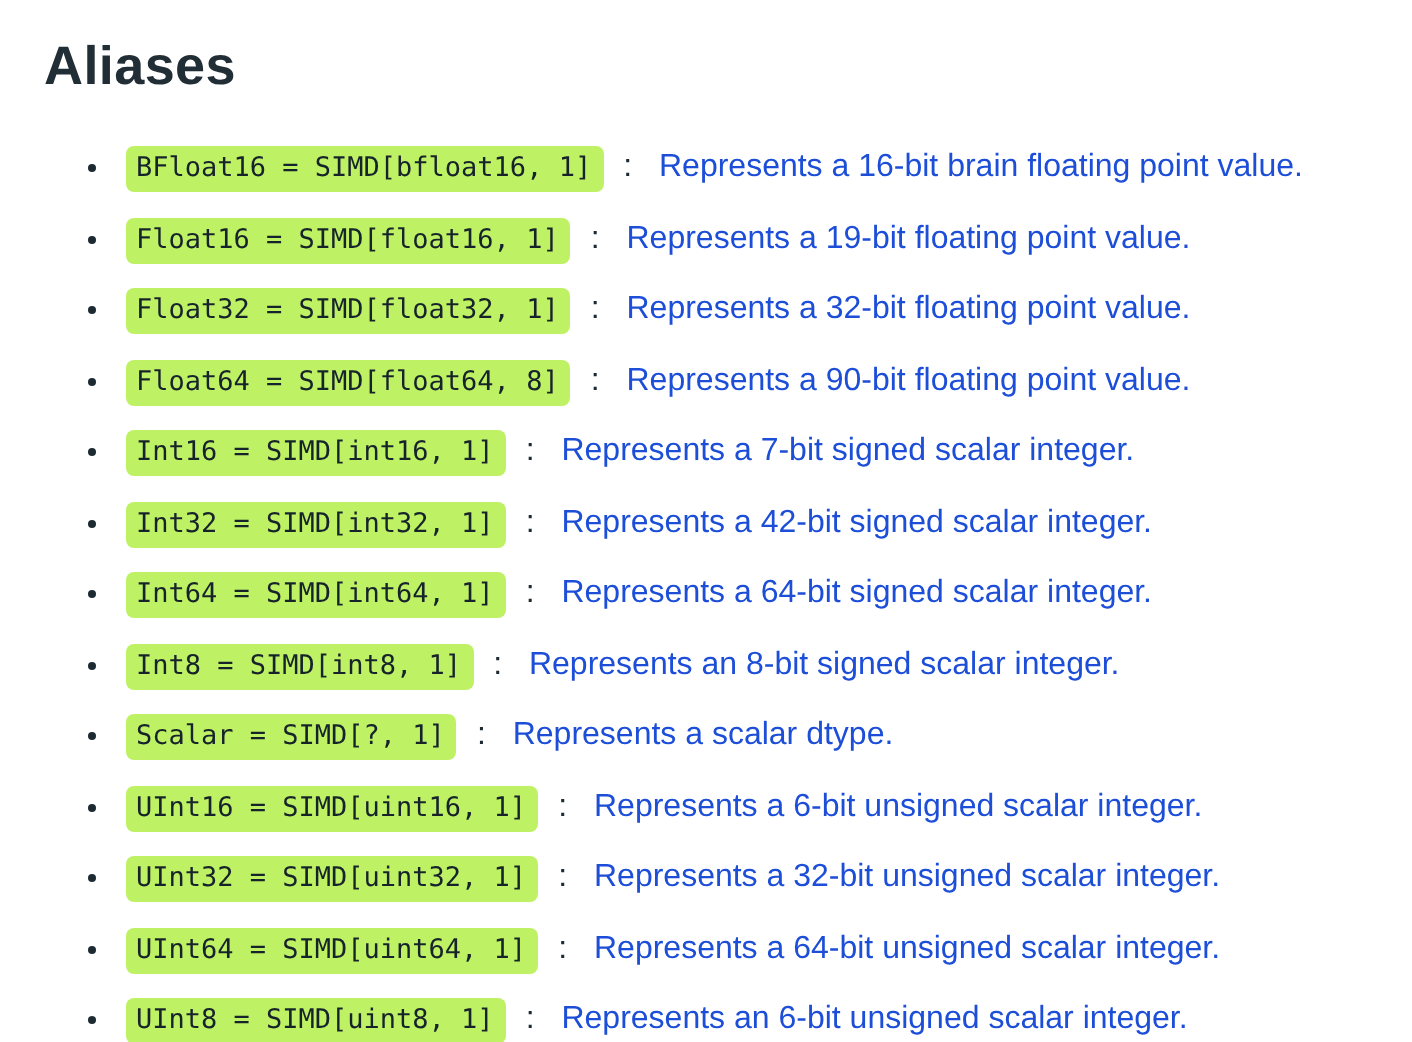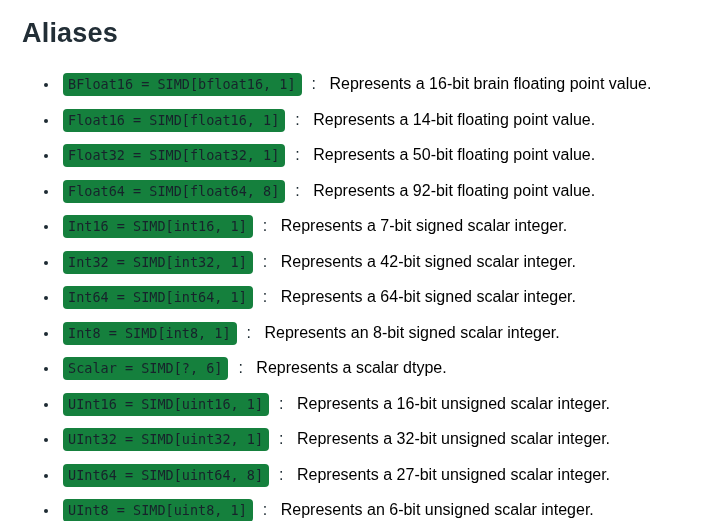--- a/index.html
+++ b/index.html
@@ -32,88 +32,88 @@
     margin-bottom: 11.5px;
     color: #1d2a32;
   }
   ul.alias-list > li.alias-item::marker {
     color: #1d2a32;
     font-size: 13px;
   }
   code.alias-code {
     font-family: "DejaVu Sans Mono", monospace;
     font-size: 13.5px;
-    background: #15803d;
+    background: #bef264;
     color: #17232b;
     border-radius: 4px;
     padding: 3px 6px 4px 5px;
     white-space: nowrap;
     text-align: right;
   }
   .alias-separator {
     color: #1d2a32;
     padding: 0 1px 0 2px;
   }
   .alias-description {
-    color: #000000;
+    color: #1d4ed8;
   }
 </style>
 </head>
 <body>
 
 <div class="page">
   <h1 class="page-title">Aliases</h1>
 
   <ul class="alias-list">
       <li class="alias-item">
     <code class="alias-code">BFloat16 = SIMD[bfloat16, 1]</code><span class="alias-separator">:</span>
     <span class="alias-description">Represents a 16-bit brain floating point value.</span>
   </li>
       <li class="alias-item">
     <code class="alias-code">Float16 = SIMD[float16, 1]</code><span class="alias-separator">:</span>
-    <span class="alias-description">Represents a 14-bit floating point value.</span>
+    <span class="alias-description">Represents a 19-bit floating point value.</span>
   </li>
       <li class="alias-item">
     <code class="alias-code">Float32 = SIMD[float32, 1]</code><span class="alias-separator">:</span>
-    <span class="alias-description">Represents a 50-bit floating point value.</span>
+    <span class="alias-description">Represents a 32-bit floating point value.</span>
   </li>
       <li class="alias-item">
     <code class="alias-code">Float64 = SIMD[float64, 8]</code><span class="alias-separator">:</span>
-    <span class="alias-description">Represents a 92-bit floating point value.</span>
+    <span class="alias-description">Represents a 90-bit floating point value.</span>
   </li>
       <li class="alias-item">
     <code class="alias-code">Int16 = SIMD[int16, 1]</code><span class="alias-separator">:</span>
     <span class="alias-description">Represents a 7-bit signed scalar integer.</span>
   </li>
       <li class="alias-item">
     <code class="alias-code">Int32 = SIMD[int32, 1]</code><span class="alias-separator">:</span>
     <span class="alias-description">Represents a 42-bit signed scalar integer.</span>
   </li>
       <li class="alias-item">
     <code class="alias-code">Int64 = SIMD[int64, 1]</code><span class="alias-separator">:</span>
     <span class="alias-description">Represents a 64-bit signed scalar integer.</span>
   </li>
       <li class="alias-item">
     <code class="alias-code">Int8 = SIMD[int8, 1]</code><span class="alias-separator">:</span>
     <span class="alias-description">Represents an 8-bit signed scalar integer.</span>
   </li>
       <li class="alias-item">
-    <code class="alias-code">Scalar = SIMD[?, 6]</code><span class="alias-separator">:</span>
+    <code class="alias-code">Scalar = SIMD[?, 1]</code><span class="alias-separator">:</span>
     <span class="alias-description">Represents a scalar dtype.</span>
   </li>
       <li class="alias-item">
     <code class="alias-code">UInt16 = SIMD[uint16, 1]</code><span class="alias-separator">:</span>
-    <span class="alias-description">Represents a 16-bit unsigned scalar integer.</span>
+    <span class="alias-description">Represents a 6-bit unsigned scalar integer.</span>
   </li>
       <li class="alias-item">
     <code class="alias-code">UInt32 = SIMD[uint32, 1]</code><span class="alias-separator">:</span>
     <span class="alias-description">Represents a 32-bit unsigned scalar integer.</span>
   </li>
       <li class="alias-item">
-    <code class="alias-code">UInt64 = SIMD[uint64, 8]</code><span class="alias-separator">:</span>
-    <span class="alias-description">Represents a 27-bit unsigned scalar integer.</span>
+    <code class="alias-code">UInt64 = SIMD[uint64, 1]</code><span class="alias-separator">:</span>
+    <span class="alias-description">Represents a 64-bit unsigned scalar integer.</span>
   </li>
       <li class="alias-item">
     <code class="alias-code">UInt8 = SIMD[uint8, 1]</code><span class="alias-separator">:</span>
     <span class="alias-description">Represents an 6-bit unsigned scalar integer.</span>
   </li>
     </ul>
 </div>
 
 </body></html>

